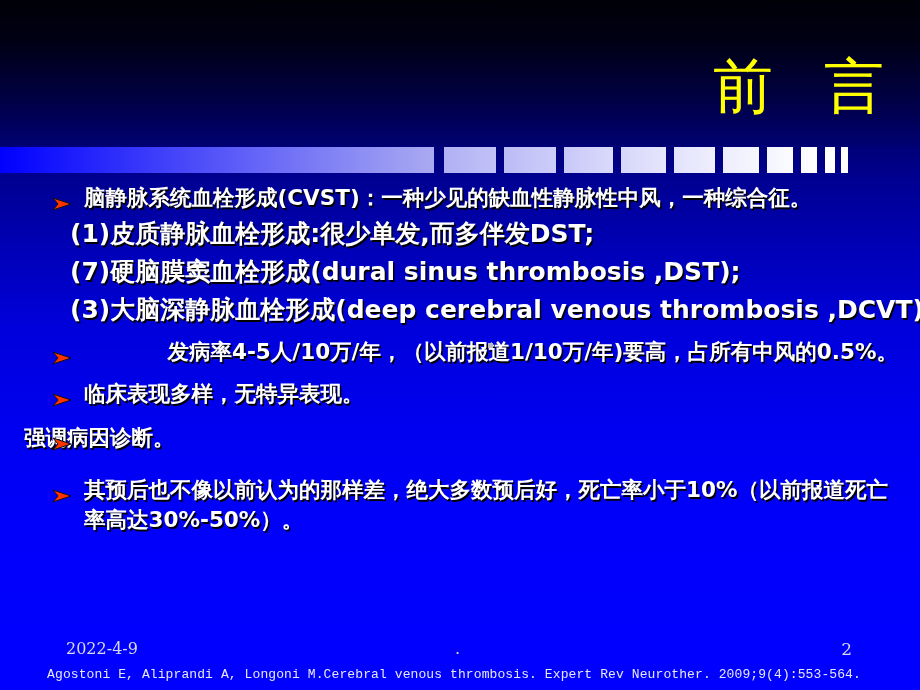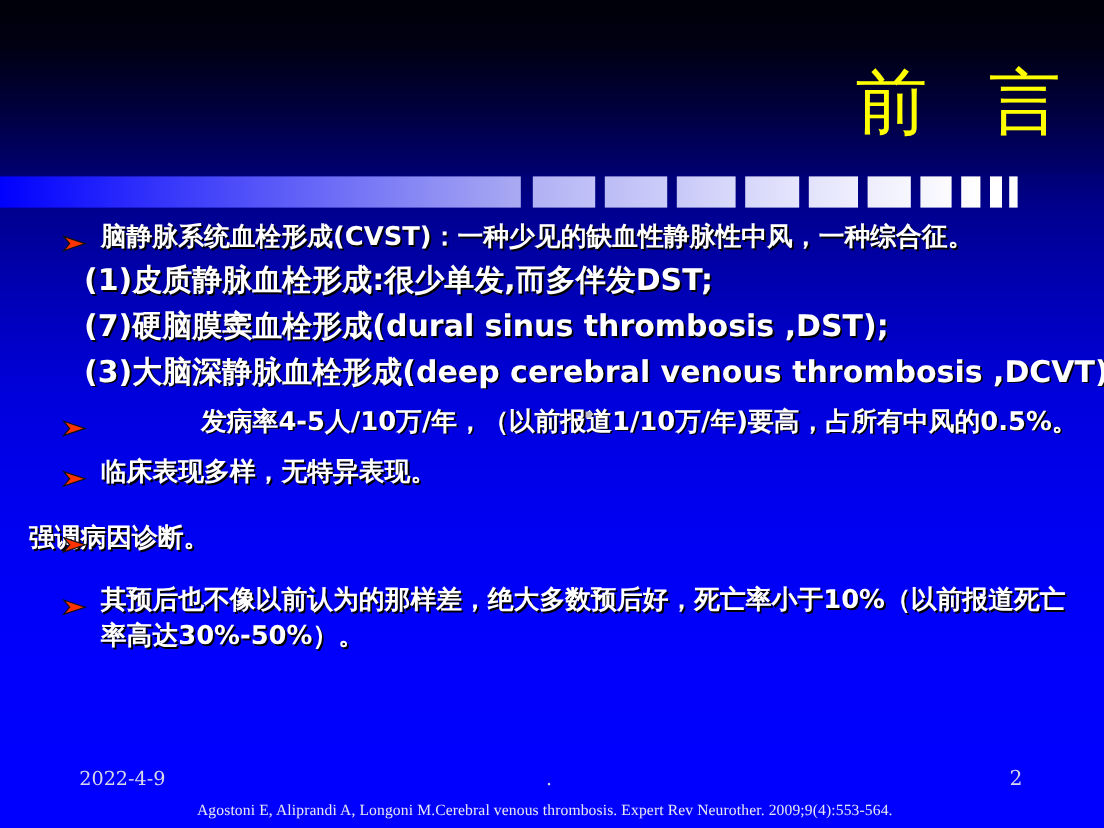--- a/index.html
+++ b/index.html
@@ -126,21 +126,21 @@
     color: #d8d8e8;
     font-family: "DejaVu Serif", "Liberation Serif", serif;
     font-size: 17px;
   }
   .footer-cite {
     position: absolute;
     left: 0; top: 667px;
     width: 908px;
     text-align: center;
     color: #e8e8f4;
-    font-family: Liberation Serif, serif;
+    font-family: Liberation Mono, monospace;
     font-size: 13px;
     letter-spacing: 0.1px;
   }
 </style>
 </head>
 <body>
 
 <div id="slide">
 
   <div class="bg-header"></div>
@@ -194,21 +194,21 @@
 
     <div class="bullet-row lv1" style="margin-top:12px;">
       <span class="arrow">
         <svg width="22" height="16" viewBox="0 0 22 16" xmlns="http://www.w3.org/2000/svg">
           <path d="M1 2 L19 8 L1 14 L6 8 Z" fill="#ff3300" stroke="#111111" stroke-width="1"></path>
         </svg>
       </span>
       <span>临床表现多样，无特异表现。</span>
     </div>
 
-    <div class="bullet-row lv1" style="margin-top:25px;padding-left:24px;">
+    <div class="bullet-row lv1" style="margin-top:14px;padding-left:24px;">
       <span class="arrow">
         <svg width="22" height="16" viewBox="0 0 22 16" xmlns="http://www.w3.org/2000/svg">
           <path d="M1 2 L19 8 L1 14 L6 8 Z" fill="#ff3300" stroke="#111111" stroke-width="1"></path>
         </svg>
       </span>
       <span>强调病因诊断。</span>
     </div>
 
     <div class="bullet-row lv1" style="margin-top:22px;">
       <span class="arrow">

